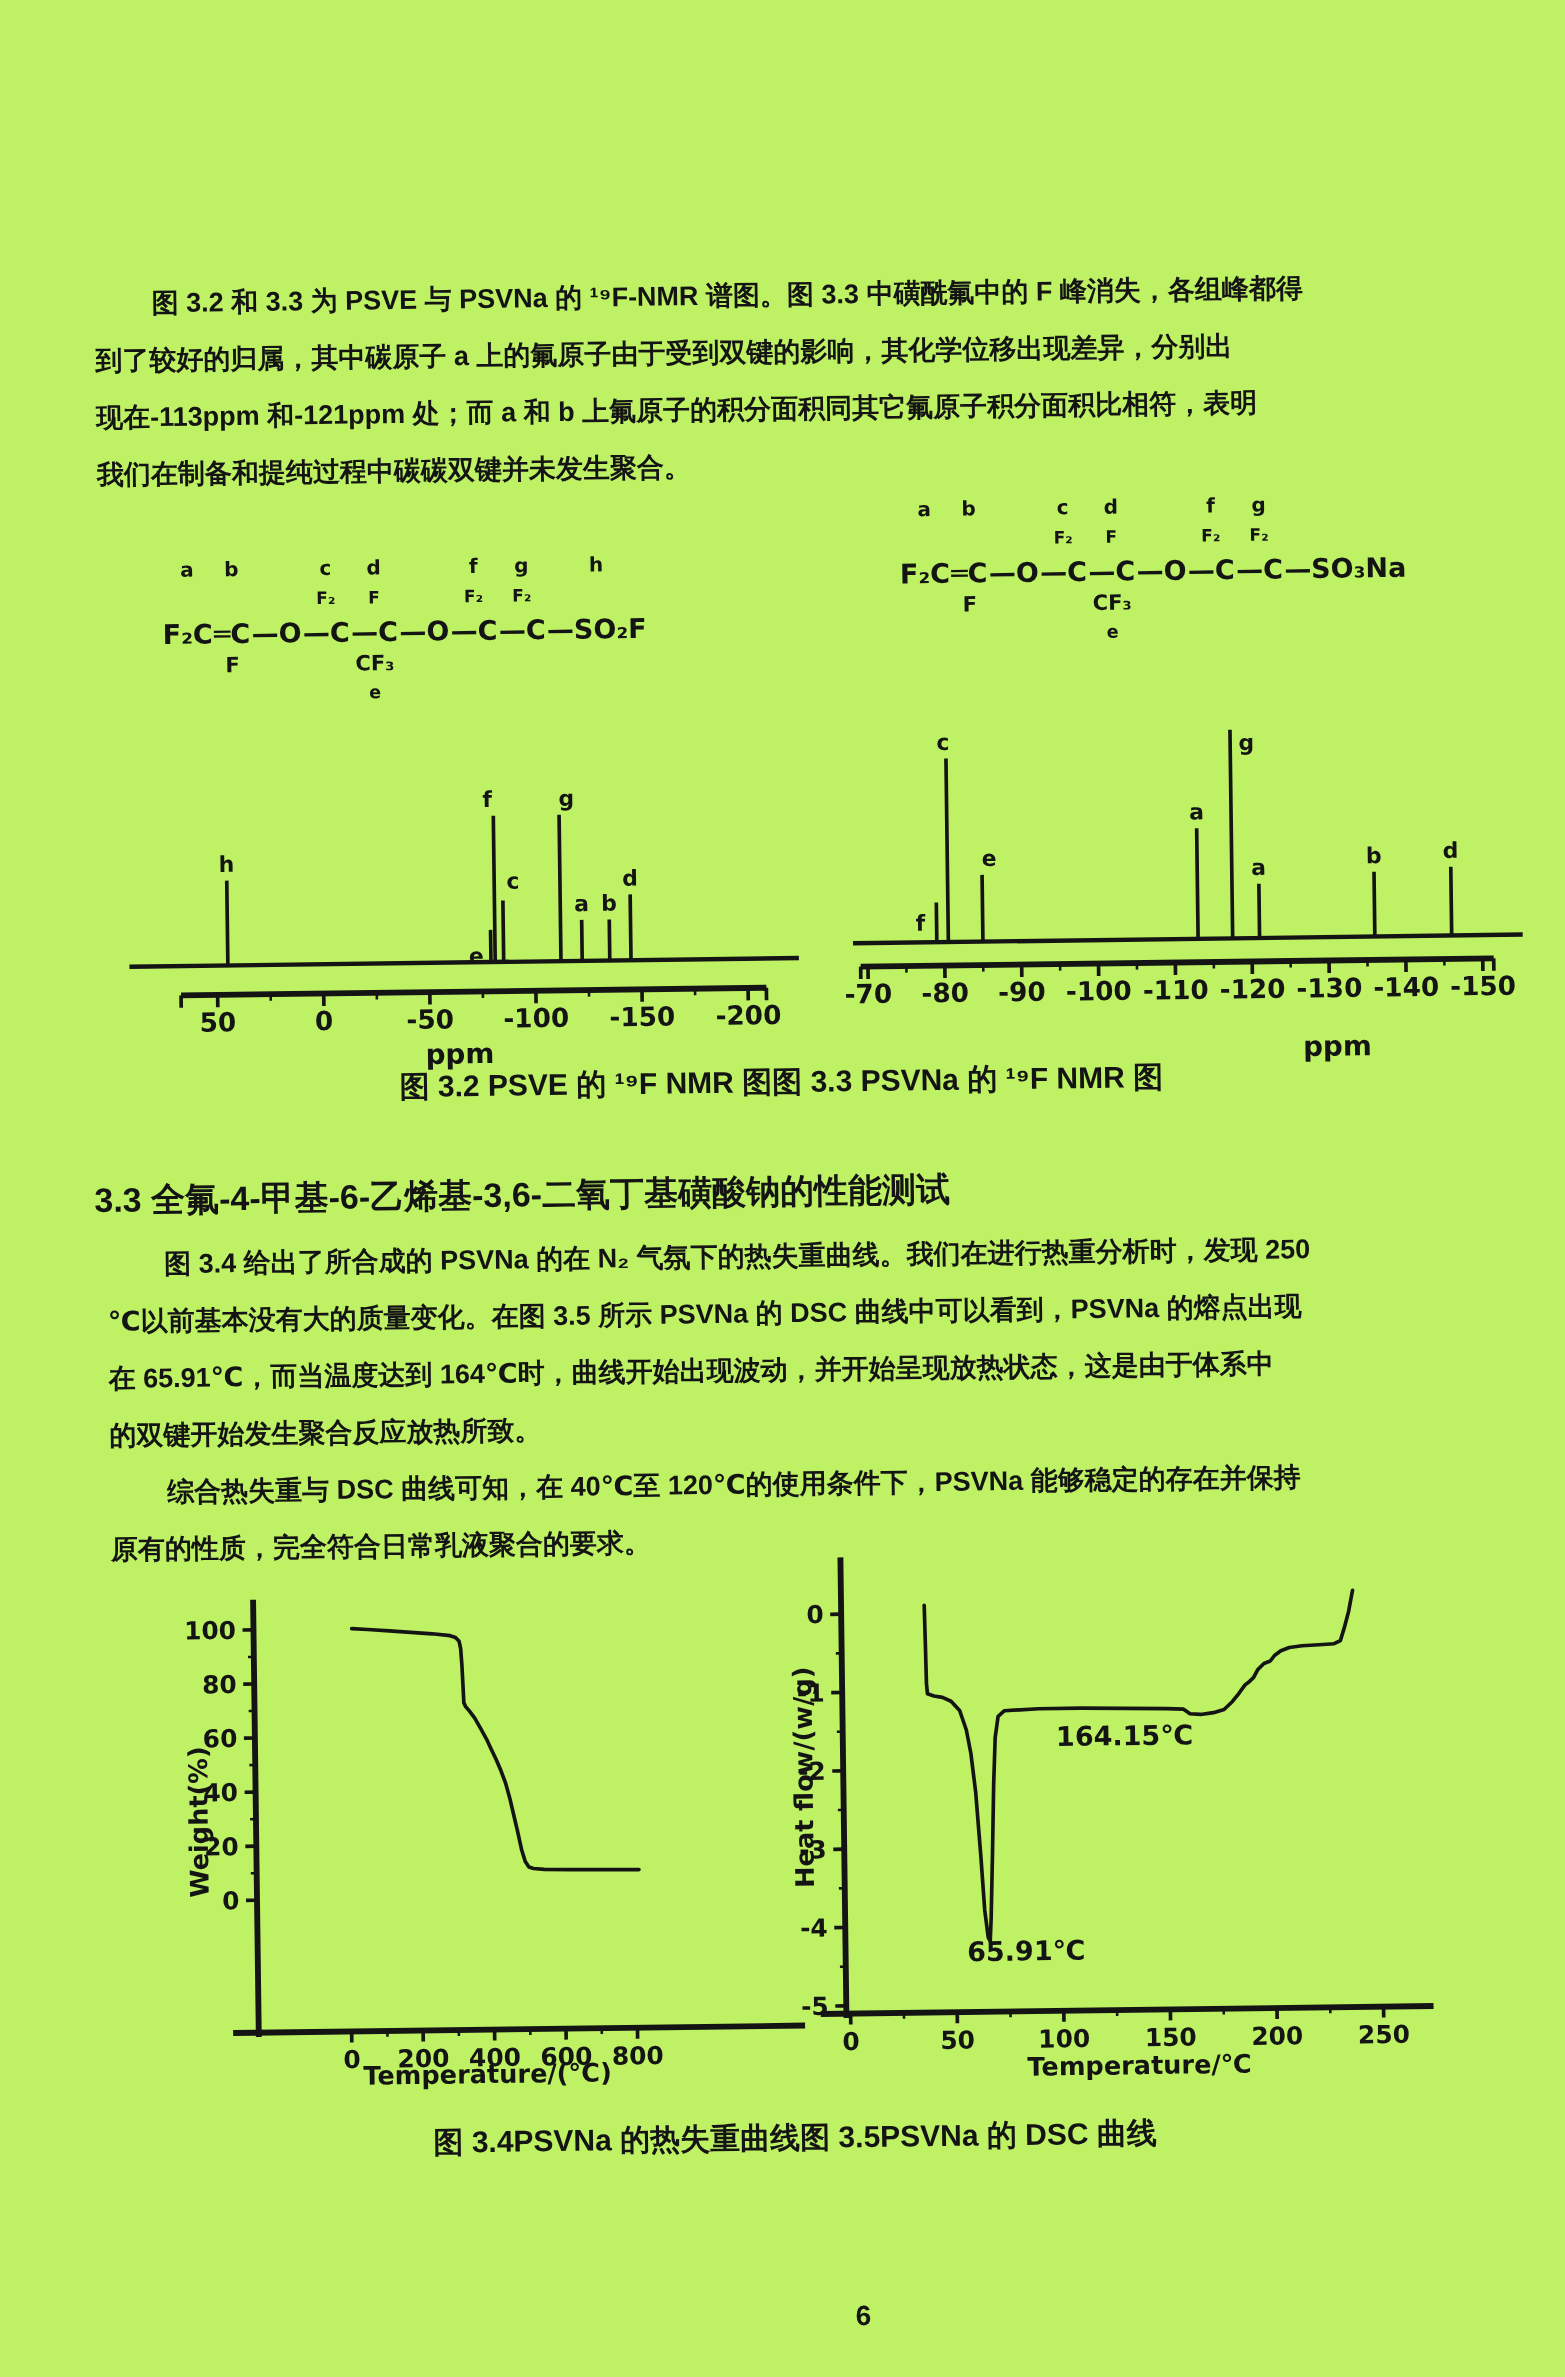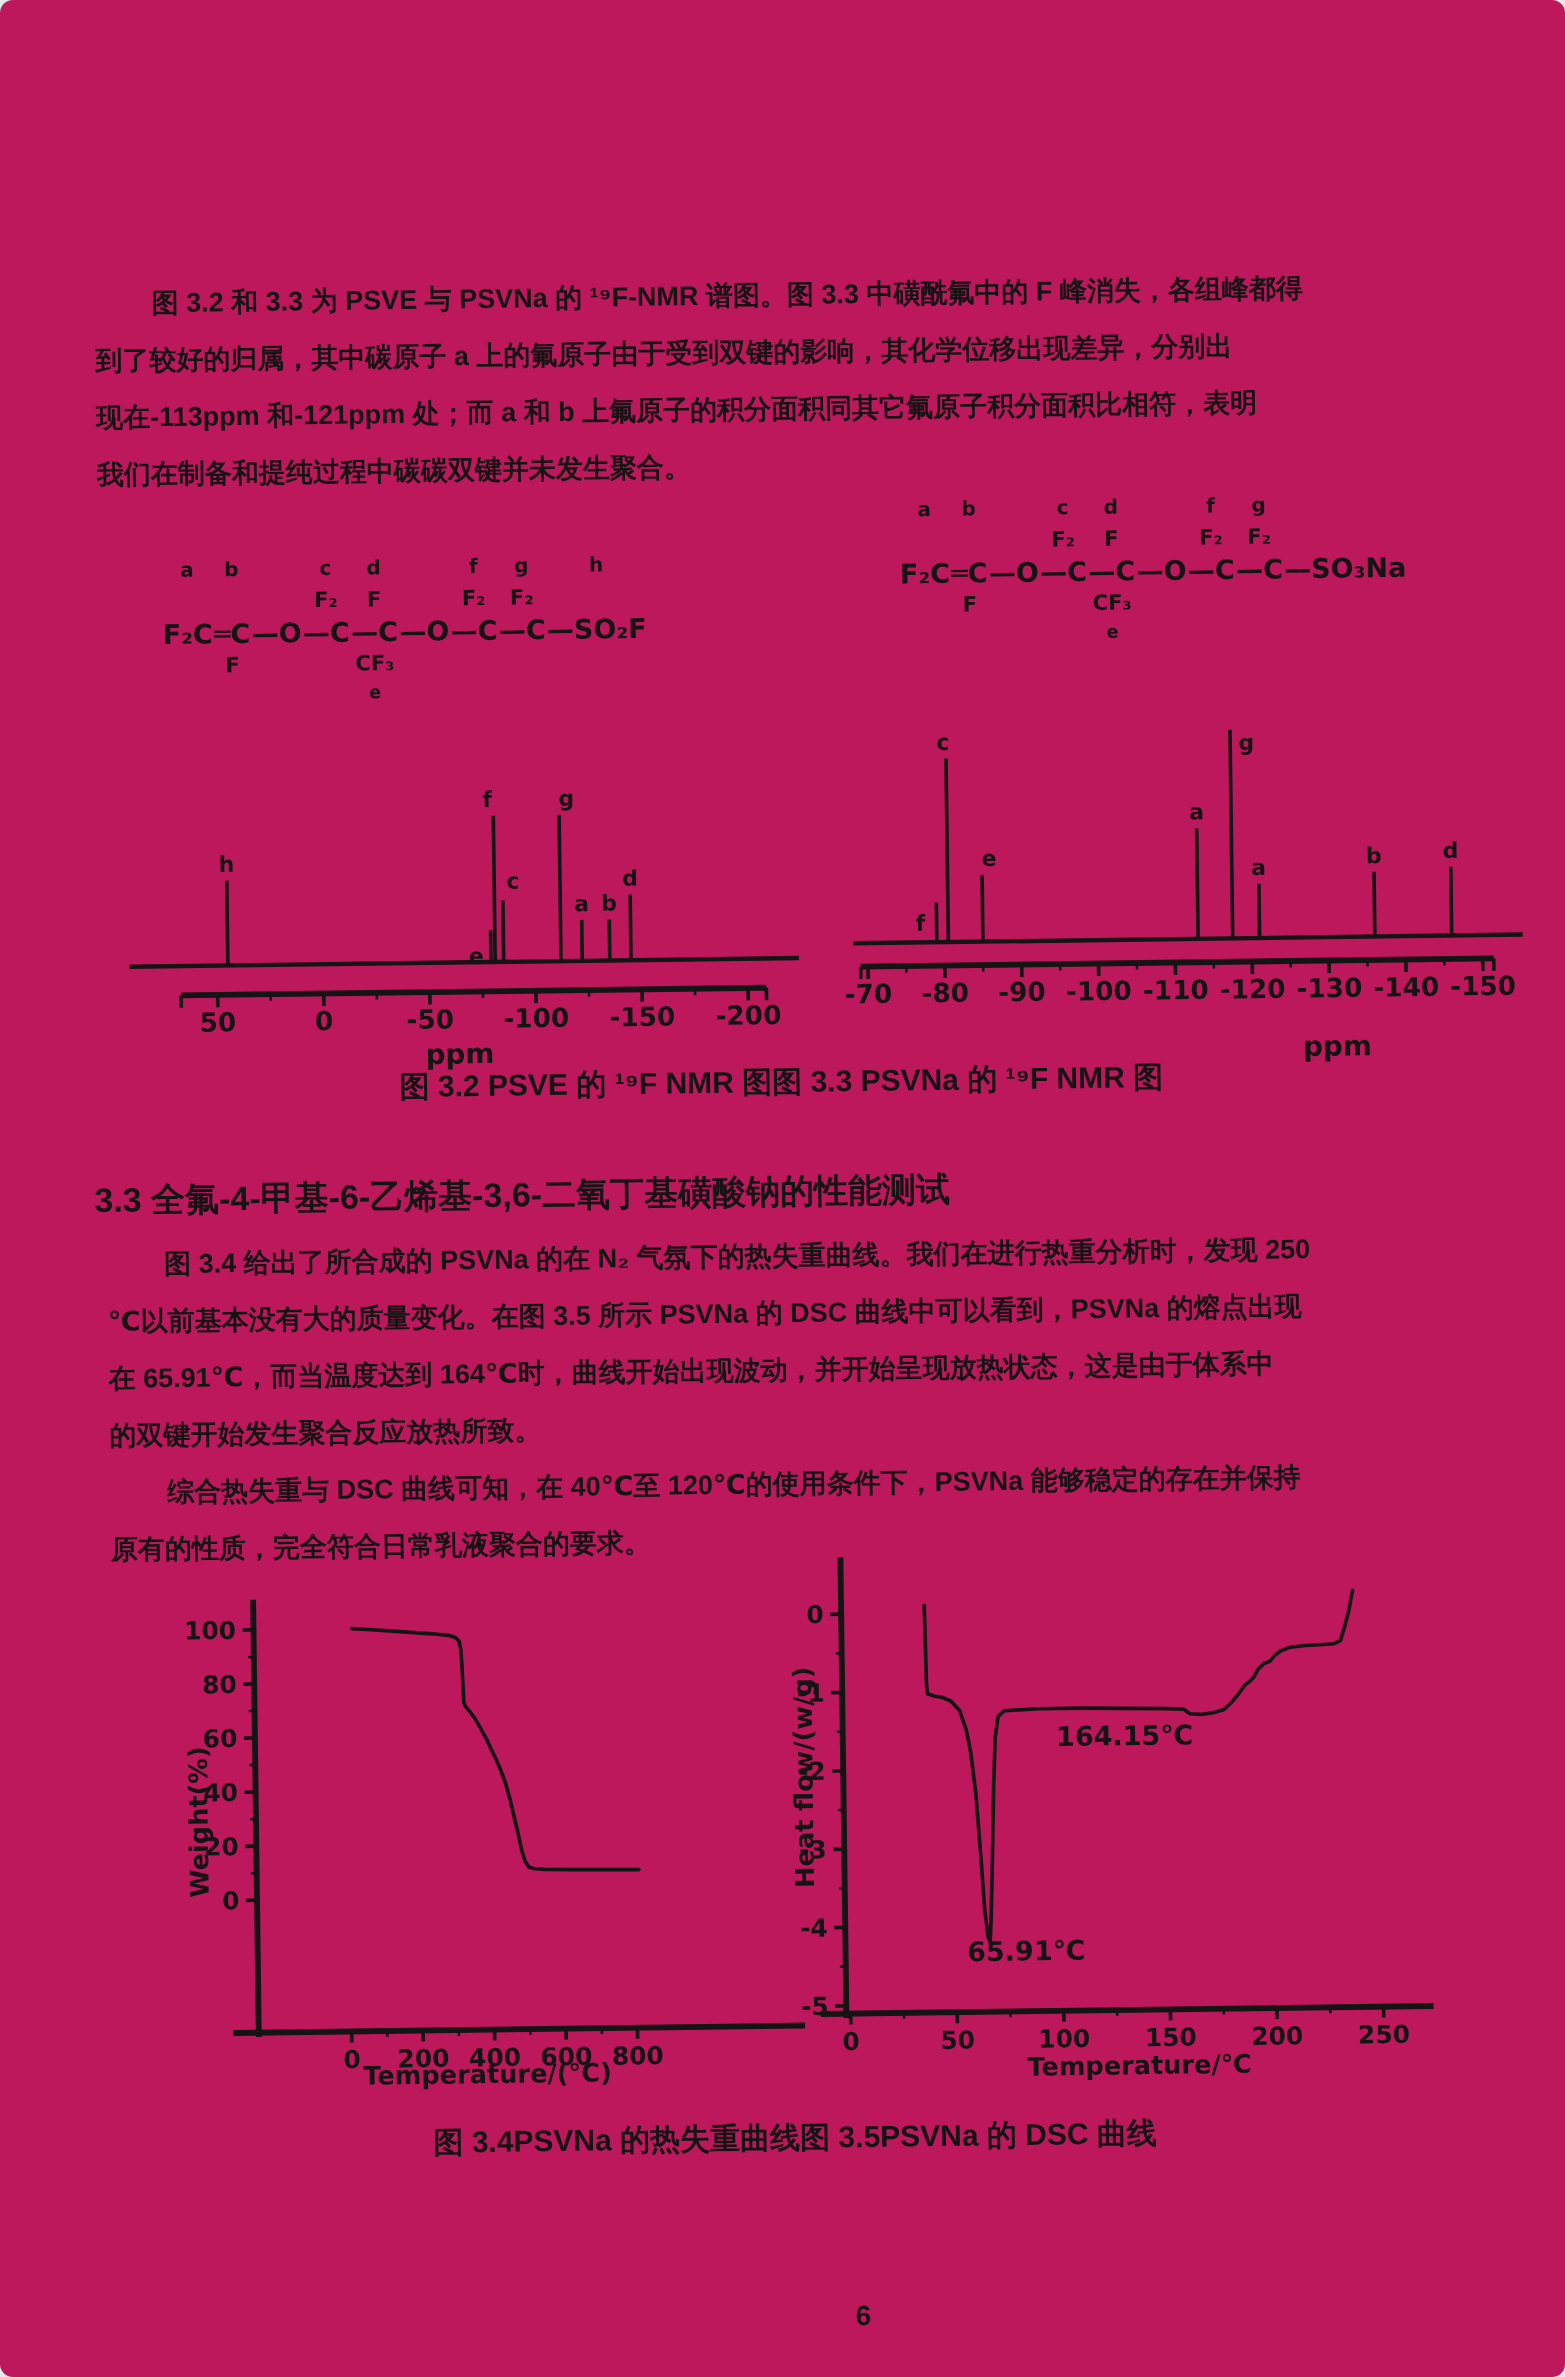--- a/index.html
+++ b/index.html
@@ -1,29 +1,29 @@
 <!DOCTYPE html>
 <html style="font-size:11.7px"><head>
 <meta charset="utf-8">
 <style>
   html,body{margin:0;padding:0;background:#e8e8e8;}
-  #sheet{position:relative;width:1565px;height:2377px;background:#be185d;overflow:hidden;
-         font-family:"Liberation Sans","DejaVu Sans",sans-serif;color:#141414;border-radius:13px;}
+  #sheet{position:relative;width:1565px;height:2377px;background:#bef264;overflow:hidden;
+         font-family:"Liberation Sans","DejaVu Sans",sans-serif;color:#141414;}
   #tilt{position:absolute;left:0;top:0;width:1565px;height:2377px;transform:rotate(-0.75deg);transform-origin:783px 1170px;}
   .para{position:absolute;left:106px;width:1405px;}
   .pline{position:absolute;left:0;white-space:nowrap;font-size:27px;font-weight:600;letter-spacing:0px;}
   .indent{padding-left:57px;}
   .caption{position:absolute;left:0;width:1565px;text-align:center;font-size:30px;font-weight:bold;white-space:nowrap;}
   .heading{position:absolute;left:94px;font-size:34px;font-weight:bold;white-space:nowrap;}
   .fig{position:absolute;}
   .struct{position:absolute;display:flex;align-items:flex-start;}
   .scol{display:flex;flex-direction:column;align-items:center;padding:0 0.7px;}
   .scol div{text-align:center;font-weight:bold;font-family:"DejaVu Sans",sans-serif;line-height:1;}
   .s-label{height:32px;font-size:20px;}
-  .s-above{height:29px;font-size:21px;}
+  .s-above{height:29px;font-size:17px;}
   .s-main{height:35px;font-size:27px;white-space:pre;}
   .s-below{height:31px;font-size:21px;}
   .s-belowLabel{height:20.5px;font-size:17.6px;}
   .pageno{position:absolute;left:0;width:1565px;text-align:center;font-size:28px;font-weight:600;}
   svg{position:absolute;left:0;overflow:visible;}
 </style>
 </head>
 <body>
 
 <div id="sheet">

